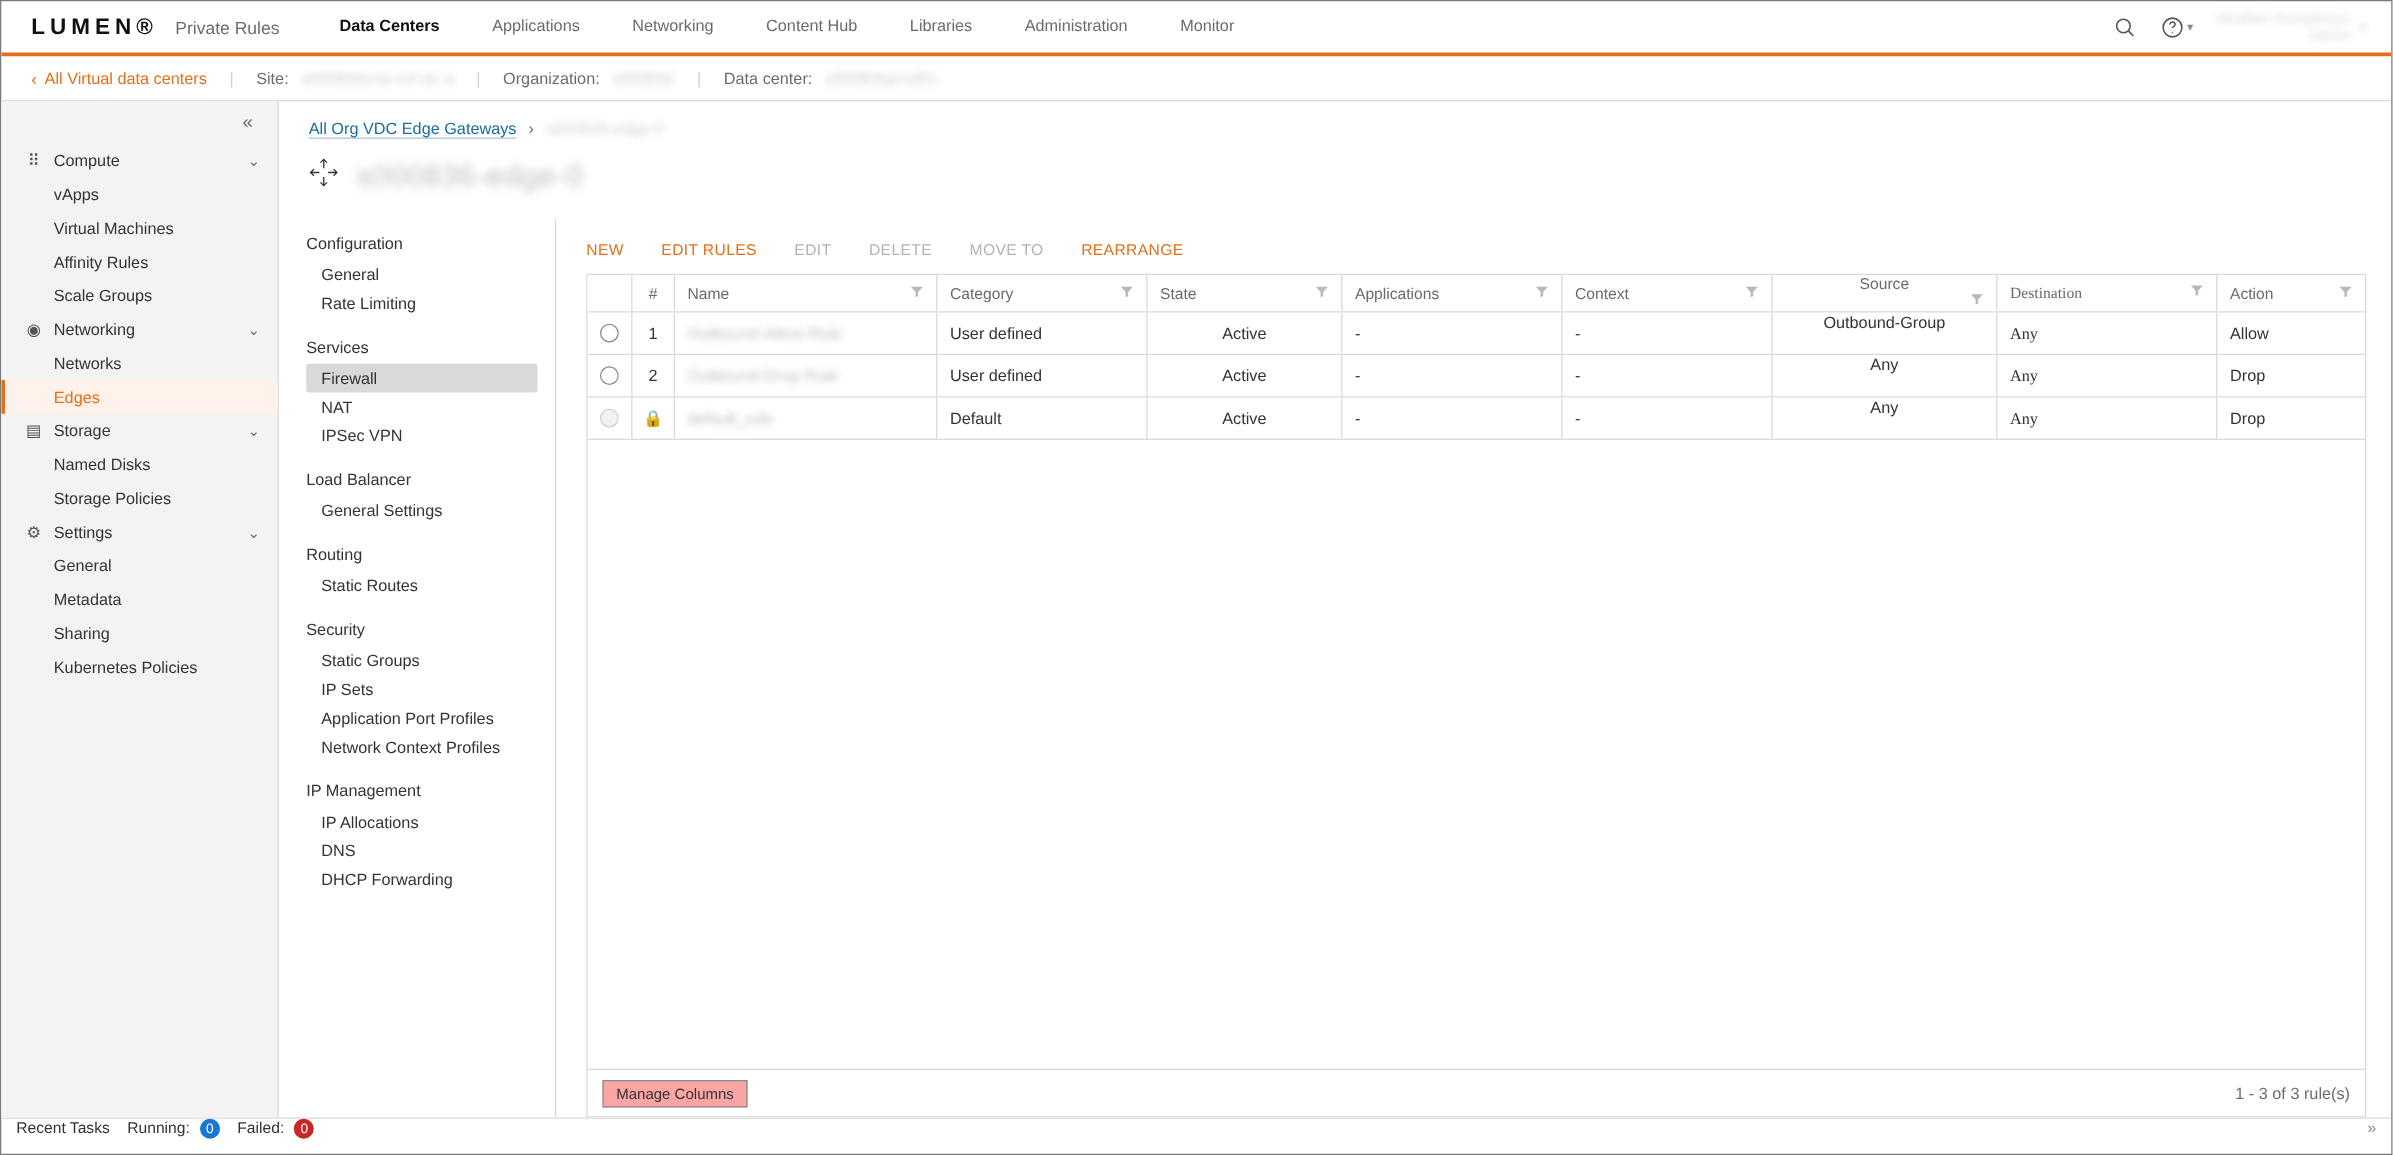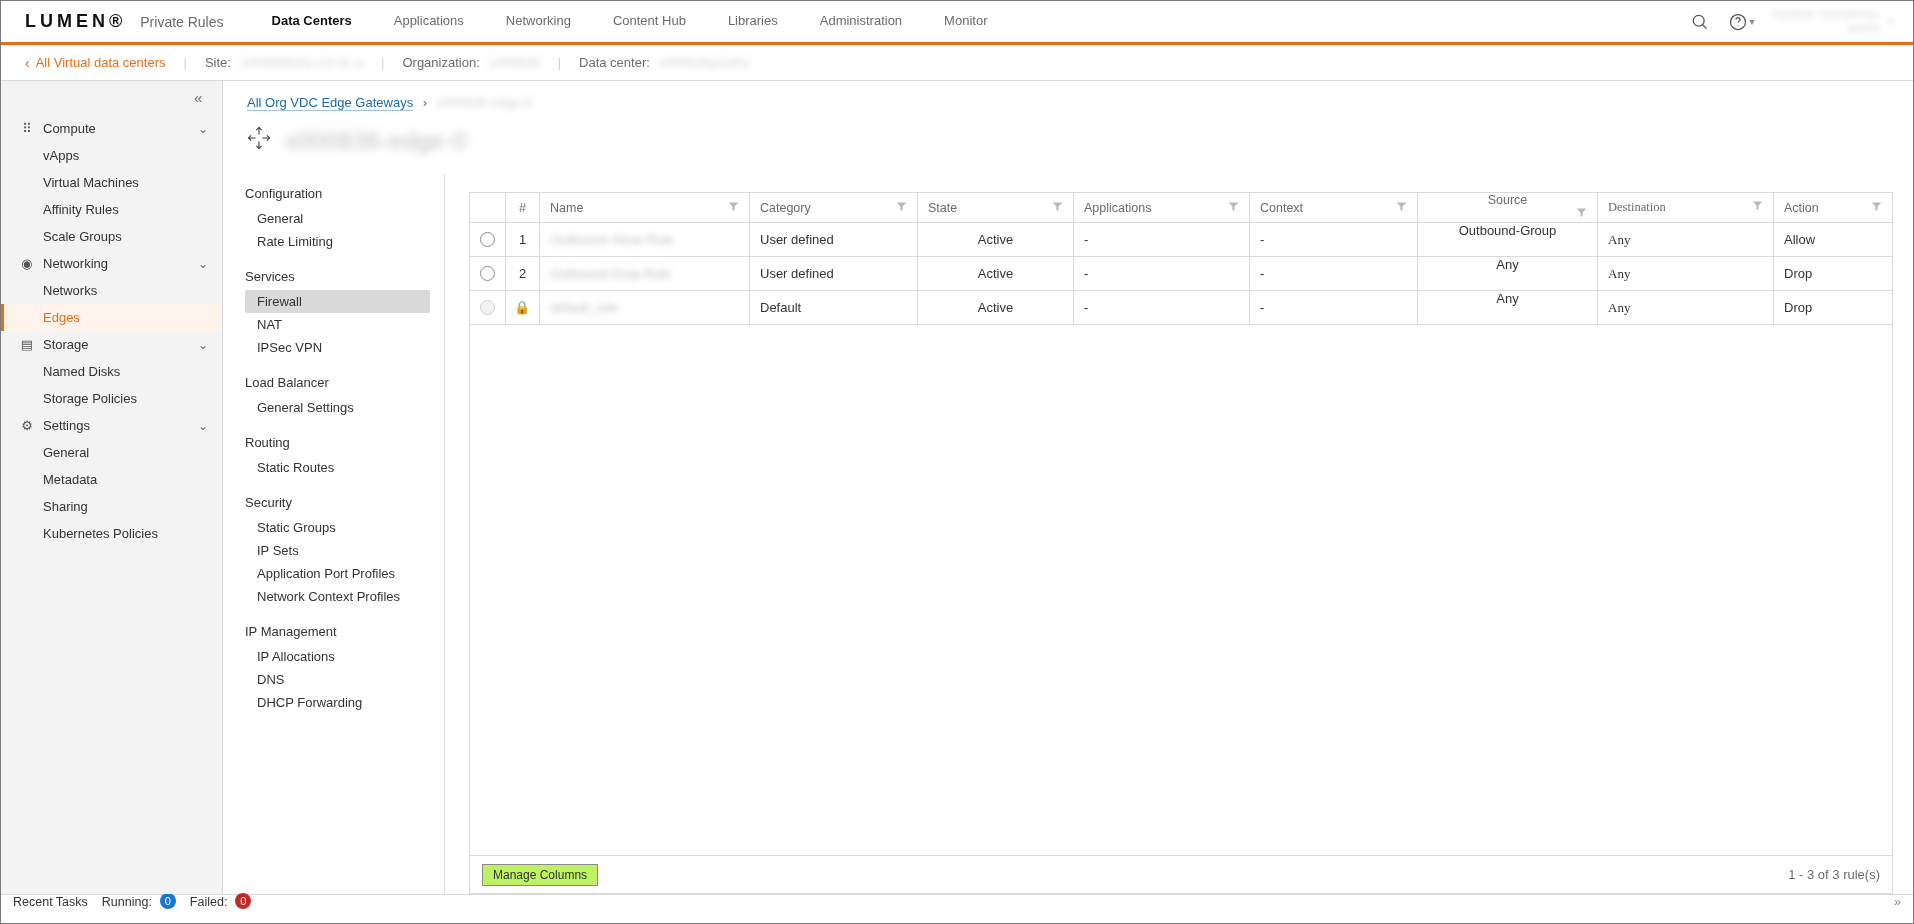--- a/index.html
+++ b/index.html
@@ -121,26 +121,26 @@
   }
   .radio.disabled{border-color:#cfcfcf;background:#f2f2f2;}
   .lock{color:#8a8a8a;}
   .blur-name{filter:blur(3px);color:#bdbdbd;}
   .grid-body{flex:1;overflow:auto;}
   .grid-footer{
     border-top:1px solid var(--border);height:38px;display:flex;align-items:center;padding:0 12px;color:var(--muted);
     justify-content:space-between;
   }
   .btn-outline{
-    border:1px solid #8a8a8a;padding:3px 10px;background:#bef264;font-size:12px;color:#333;cursor:pointer;
+    border:1px solid #8a8a8a;padding:3px 10px;background:#fca5a5;font-size:12px;color:#333;cursor:pointer;
   }
   
   .statusbar{
-    height:26px;border-top:1px solid var(--border);display:flex;align-items:flex-end;
-    padding:14px 12px;font-size:12.5px;gap:8px;color:#333;
+    height:26px;border-top:1px solid var(--border);display:flex;align-items:flex-start;
+    padding:0 12px;font-size:12.5px;gap:8px;color:#333;
   }
   .pill{display:inline-flex;align-items:center;justify-content:center;
         min-width:16px;height:16px;padding:0 4px;border-radius:8px;color:#fff;font-size:11px;}
   .pill.blue{background:#1976d2;}
   .pill.red{background:#c62828;}
   .statusbar .expand{margin-left:auto;color:#888;cursor:pointer;}
   
   .funnel{width:11px;height:11px;fill:#b8b8b8;}
 </style>
 </head>
@@ -284,20 +284,28 @@
         <div class="mi">Application Port Profiles</div>
         <div class="mi">Network Context Profiles</div>
 
         <h5>IP Management</h5>
         <div class="mi">IP Allocations</div>
         <div class="mi">DNS</div>
         <div class="mi">DHCP Forwarding</div>
       </nav>
 
       <div class="work">
+        <div class="toolbar">
+          <span class="tb primary">NEW</span>
+          <span class="tb primary">EDIT RULES</span>
+          <span class="tb muted">EDIT</span>
+          <span class="tb muted">DELETE</span>
+          <span class="tb muted">MOVE TO</span>
+          <span class="tb primary">REARRANGE</span>
+        </div>
 
         <div class="grid">
 
           <div class="grid-head">
             <div class="cell c-sel"></div>
             <div class="cell c-idx">
                 <span>#</span>
               </div>
             <div class="cell c-name">
                 <span>Name</span>

